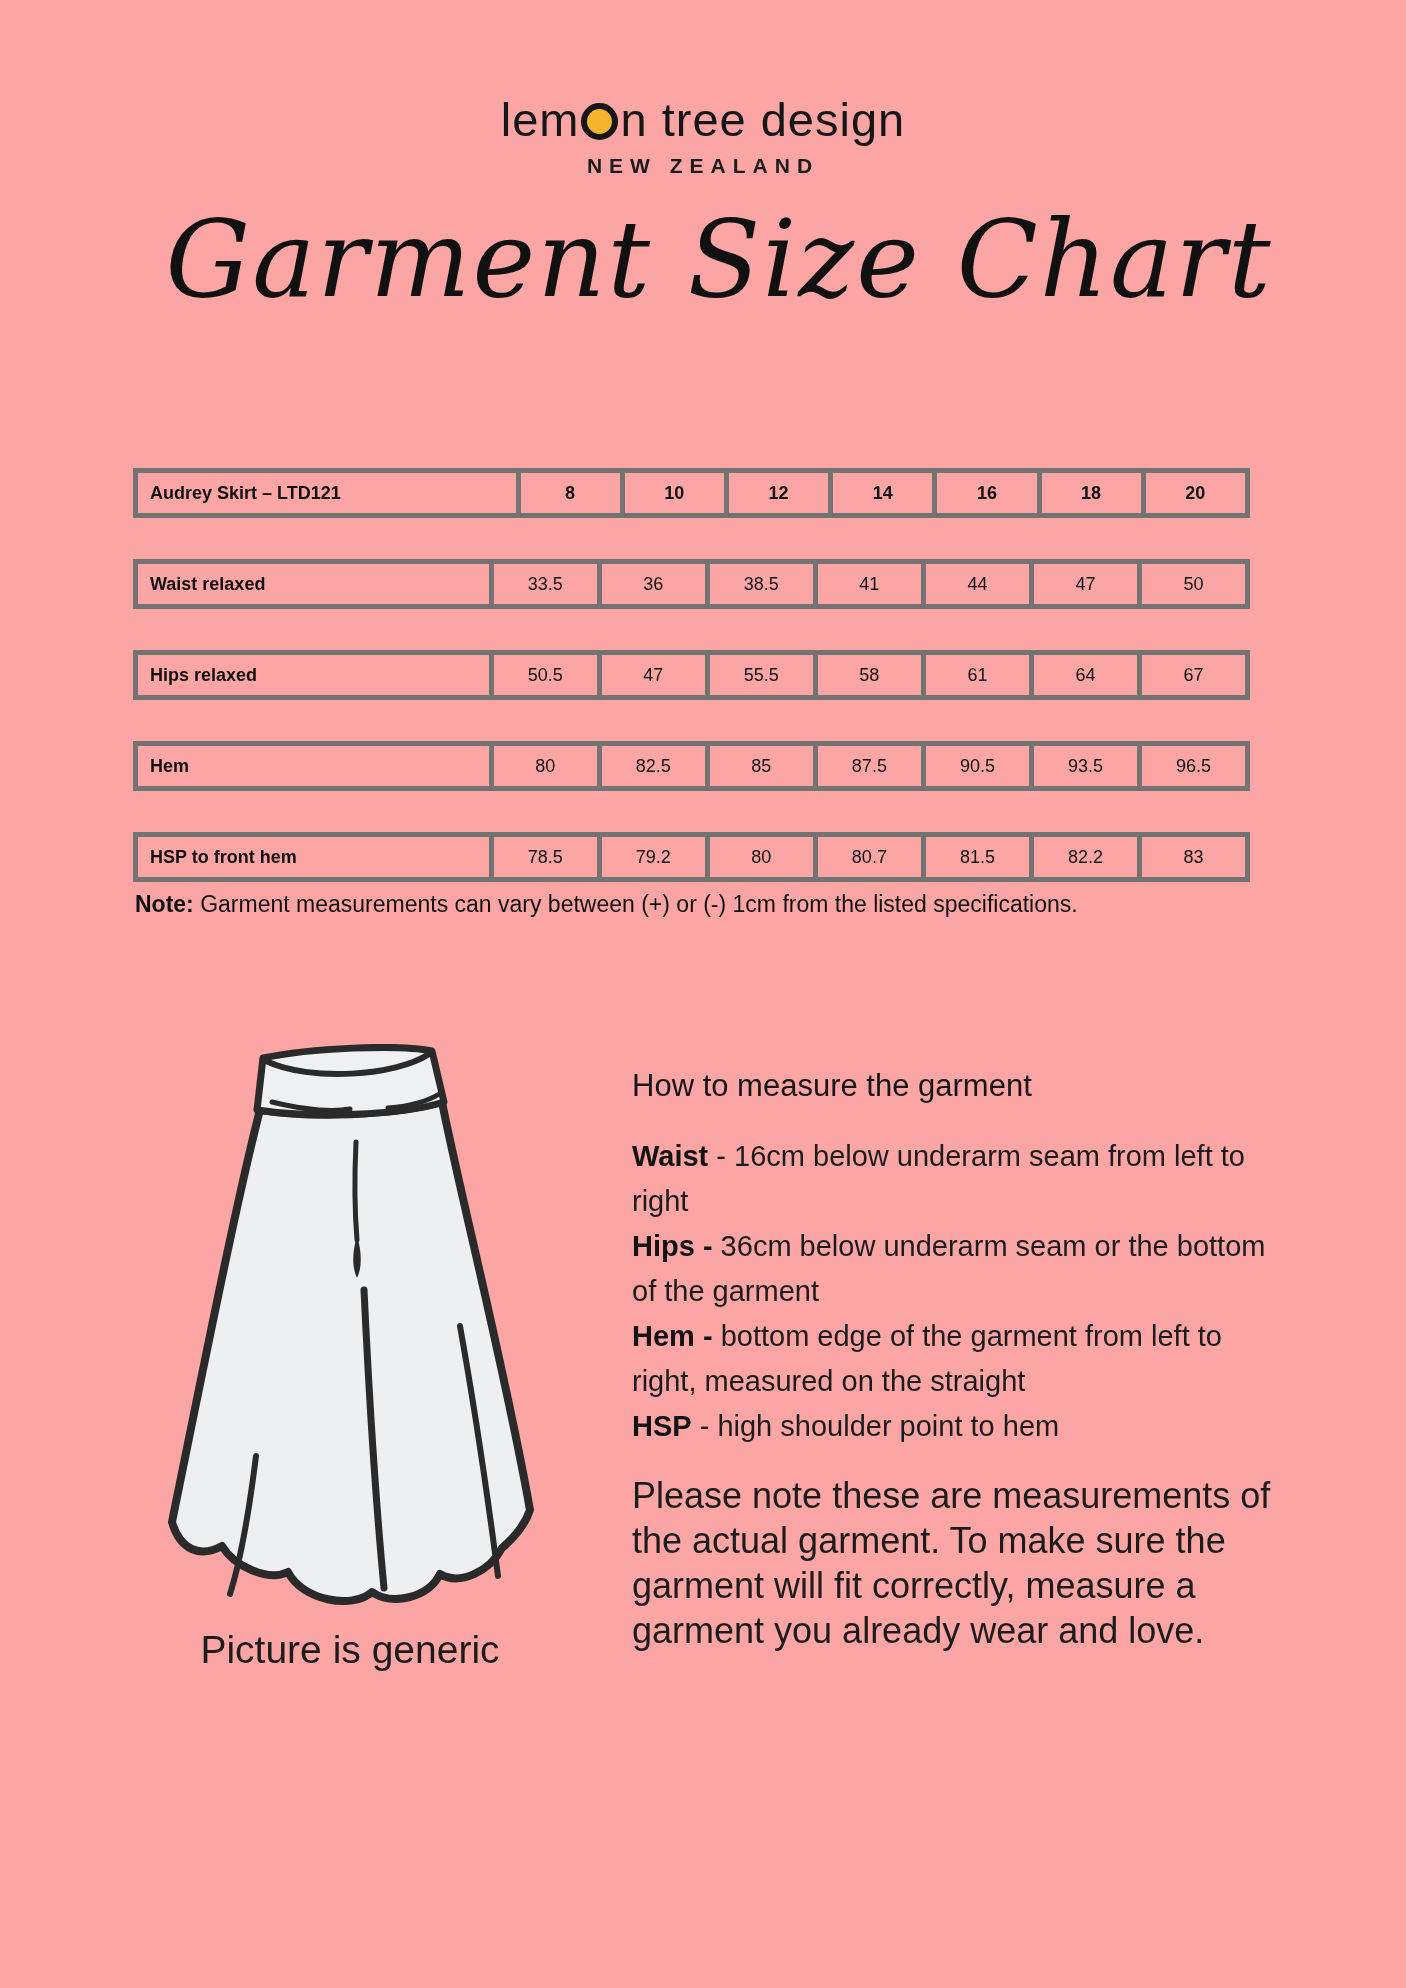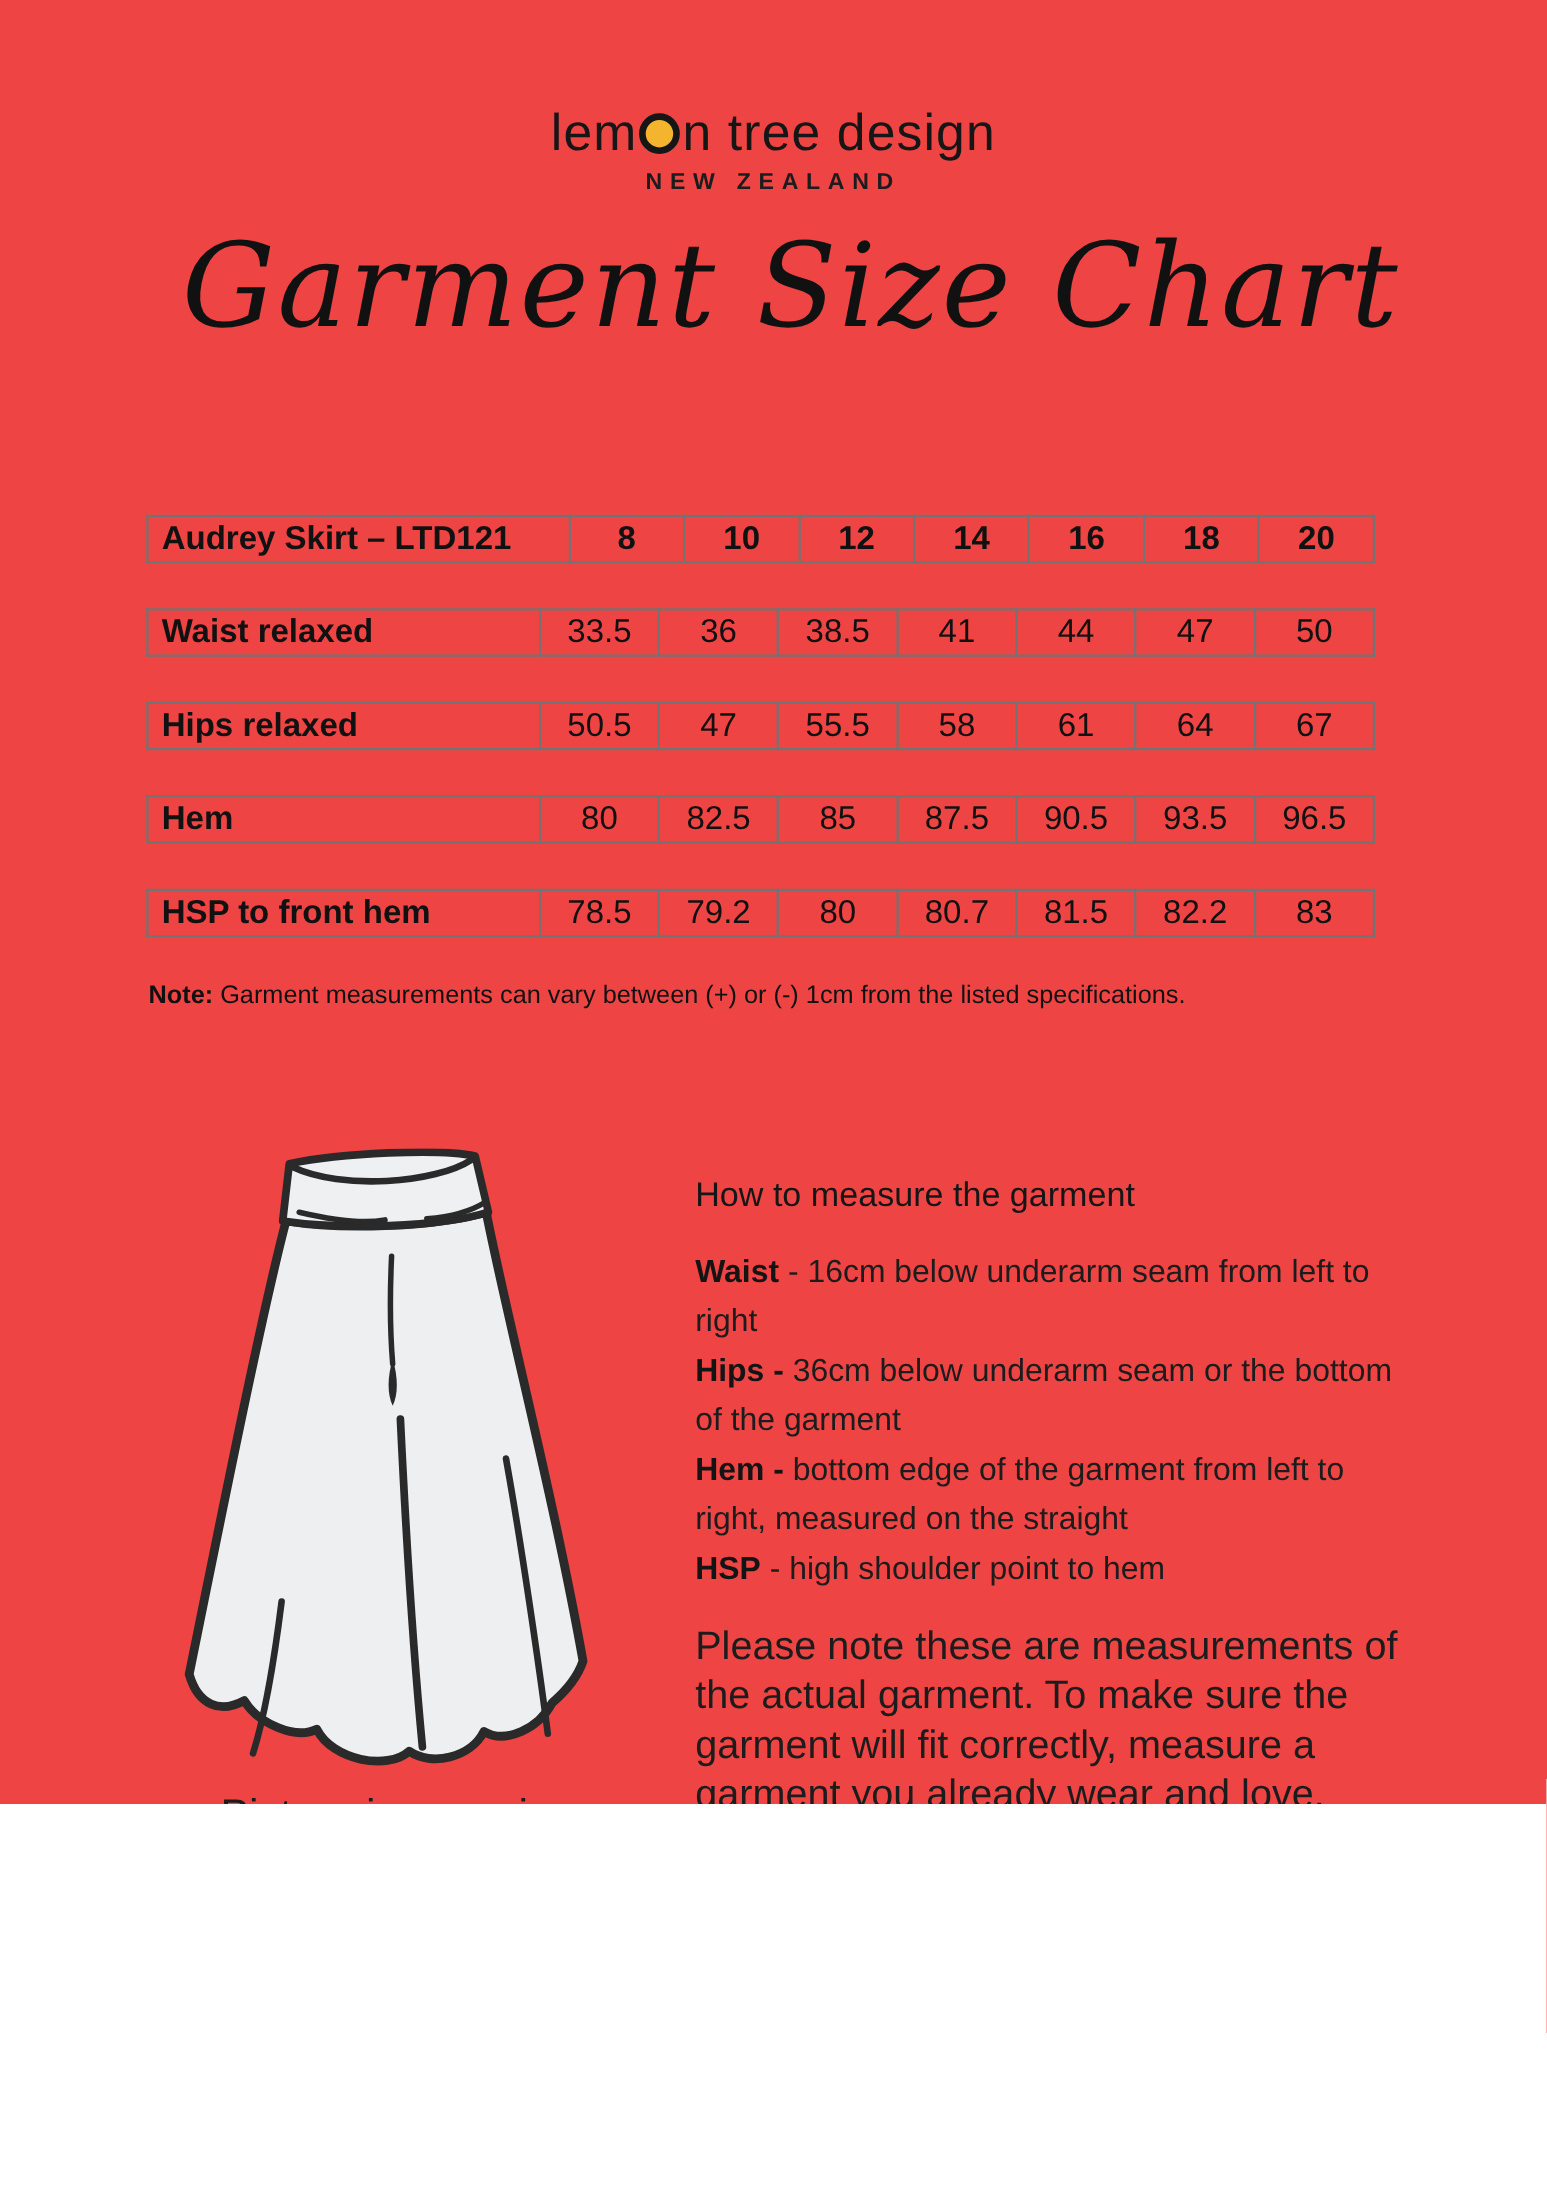--- a/index.html
+++ b/index.html
@@ -1,20 +1,20 @@
 <!DOCTYPE html>
 <html><head>
 <meta charset="utf-8">
 <style>
   html,body{margin:0;padding:0;background:#ffffff;}
   .page{
     position:relative;
     width:1406px;
-    height:1640px;
-    background:#ef4444;
+    height:1988px;
+    background:#fca5a5;
     font-family:"Liberation Sans", sans-serif;
     color:#161616;
     overflow:hidden;
   }
 
   
   .brand{position:absolute;top:92px;left:0;width:100%;text-align:center;}
   .brand-line{font-size:47px;letter-spacing:1px;color:#161616;}
   .lemon-dot{
     display:inline-block;width:25px;height:25px;
@@ -28,21 +28,21 @@
     position:absolute;top:182px;left:0;width:100%;margin:16px;
     text-align:center;
     font-family:"DejaVu Serif", serif;
     font-style:italic;font-weight:400;
     font-size:106px;letter-spacing:2px;color:#111;
   }
 
   
   .tables{position:absolute;left:133px;top:468px;width:1117px;}
   table.t{width:100%;border-collapse:collapse;table-layout:fixed;margin:0 0 41px 0;}
-  table.t td{border:2px solid #737373;height:40px;font-size:30px;padding:0;color:#111;}
+  table.t td{border:5px solid #737373;height:40px;font-size:18px;padding:0;color:#111;}
   table.t td.lbl{font-weight:bold;text-align:left;padding-left:12px;}
   table.t td.val{text-align:center;}
   table.header-t td.val{font-weight:bold;}
   .header-t col.c-label{width:34.4%;}
   .row-t col.c-label{width:32%;}
 
   
   .note{position:absolute;left:135px;top:891px;margin:0;font-size:23px;color:#111;}
 
   

